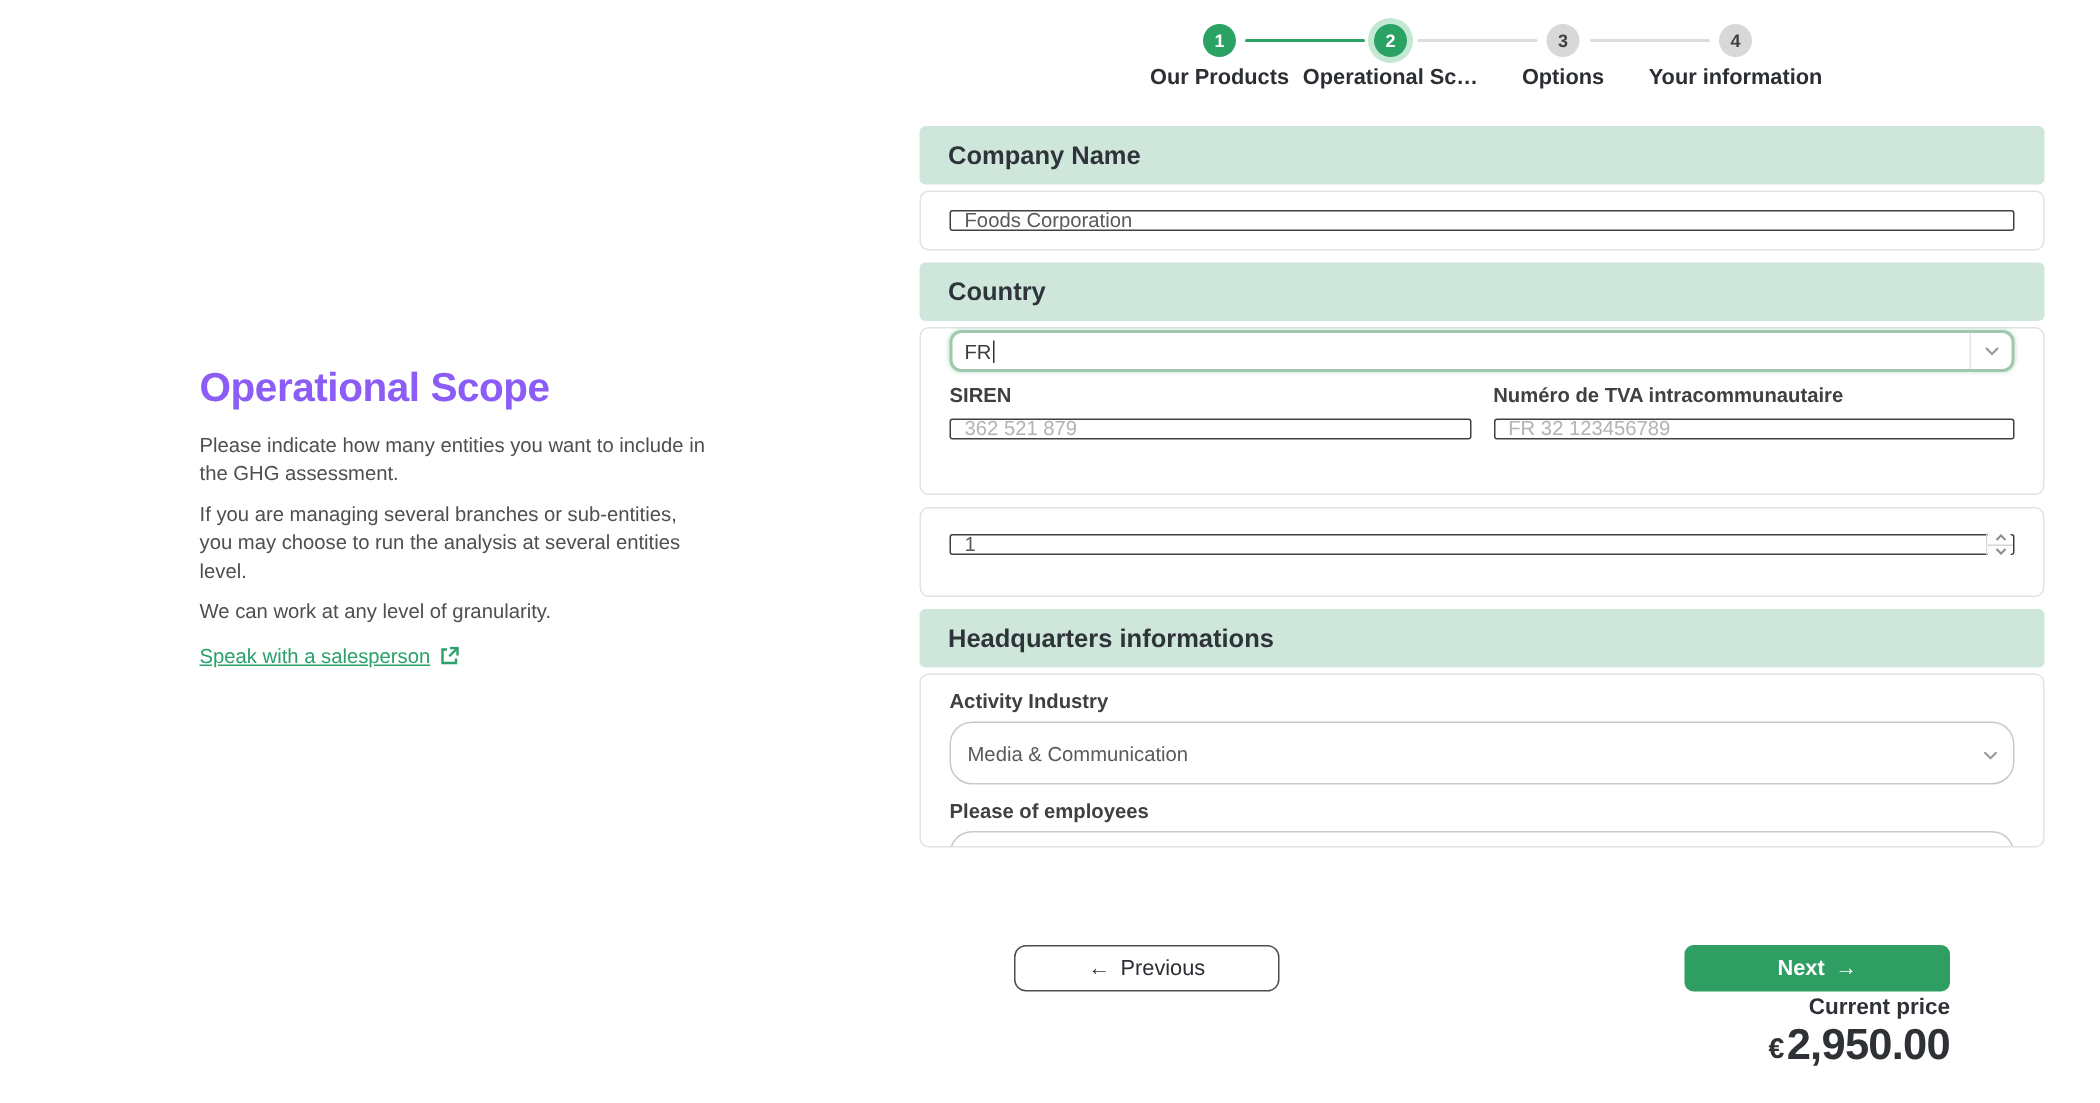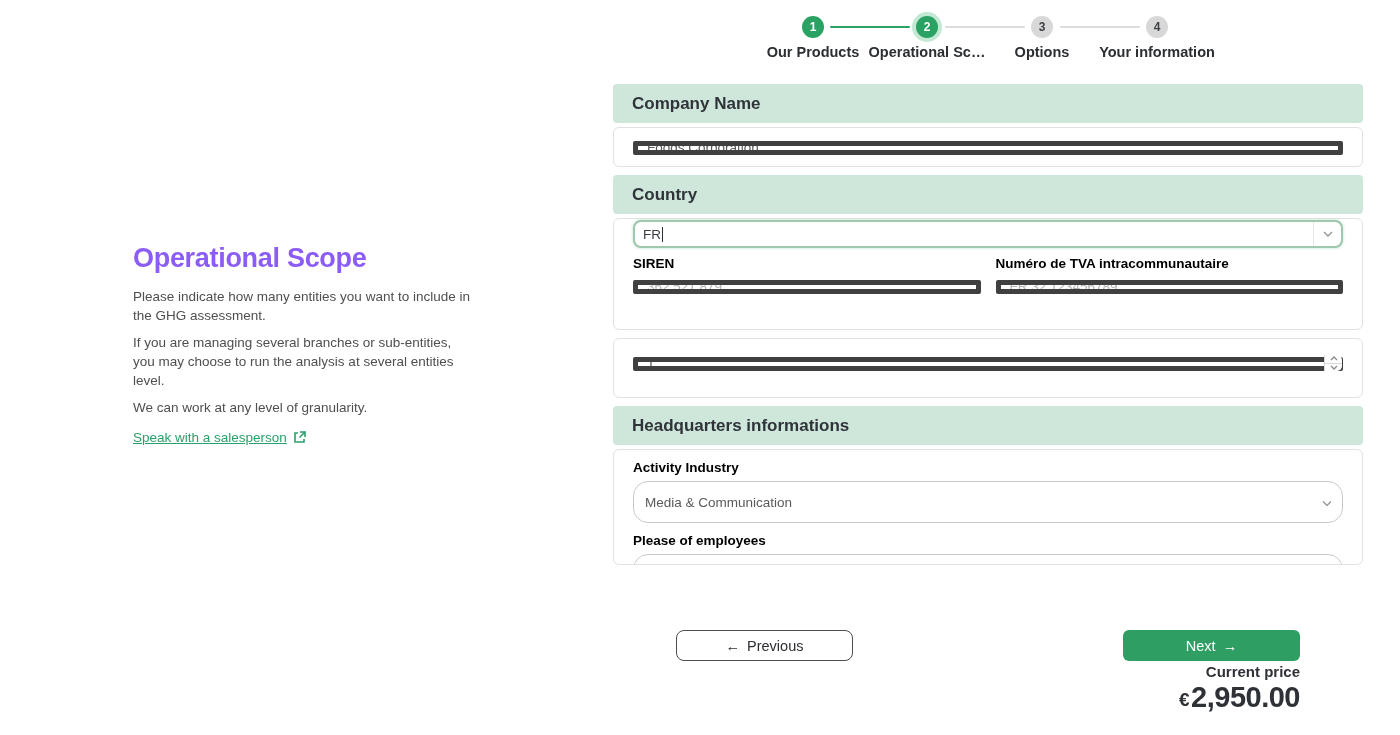--- a/index.html
+++ b/index.html
@@ -32,22 +32,22 @@
   .intro-link { display:inline-flex; align-items:center; gap:6px; color:#2aa06a; font-size:13.5px;
     text-decoration:underline; cursor:pointer; margin-top:3px; }
 
   
   .form-col { position:absolute; left:613px; top:84px; width:750px; }
   .section { margin-bottom:8px; }
   .section-header { height:39px; background:#cfe7db; border-radius:4px; padding-left:19px;
     display:flex; align-items:center; font-size:17px; font-weight:bold; color:#2f333a; }
   .section-body { margin-top:4px; background:#fff; border:1px solid #e2e2e2; border-radius:6px;
     padding:10px 19px; }
-  .field-label { font-size:13.5px; font-weight:bold; color:#000000; margin-bottom:6px; }
-  .text-input { width:100%; height:14px; border:5px solid #404040; border-radius:2px;
+  .field-label { font-size:13.5px; font-weight:bold; color:#404040; margin-bottom:6px; }
+  .text-input { width:100%; height:14px; border:1px solid #404040; border-radius:2px;
     padding:0 9px; font-size:13.5px; color:#5a5a5a; font-family:"Liberation Sans", sans-serif; background:#fff; outline:none; }
   .text-input::placeholder { color:#b3b3b3; opacity:1; }
 
   
   .combo { position:relative; height:28px; border:2px solid #a0c8ae; border-radius:8px; background:#fff;
     box-shadow:0 0 3px rgba(42,162,99,.35); display:flex; align-items:center; padding-left:8px; }
   .combo-value { font-size:13.5px; color:#3a3d42; }
   .caret { display:inline-block; width:1px; height:15px; background:#2e3136; margin-left:1px; }
   .combo-arrow { position:absolute; right:0; top:0; bottom:0; width:28px; border-left:1px solid #e4e4e4;
     display:flex; align-items:center; justify-content:center; }
@@ -67,21 +67,21 @@
     display:flex; align-items:center; padding:0 30px 0 11px; font-size:13.5px; color:#5a5a5a; cursor:pointer; }
   .select .sel-arrow { position:absolute; right:10px; top:50%; transform:translateY(-50%); }
 
   .clip-body { height:116px; overflow:hidden; }
 
   
   .btn-prev { position:absolute; left:676px; top:630px; width:177px; height:31px; background:#fff;
     border:1.5px solid #4a4d52; border-radius:8px; font-size:14.5px; color:#2b2e33; cursor:pointer;
     display:flex; align-items:center; justify-content:center; gap:7px; font-family:"Liberation Sans", sans-serif; }
   .btn-next { position:absolute; left:1123px; top:630px; width:177px; height:31px; background:#2f9e63;
-    border:none; border-radius:6px; font-size:14.5px; font-weight:normal; color:#fff; cursor:pointer;
+    border:none; border-radius:6px; font-size:14.5px; font-weight:bold; color:#fff; cursor:pointer;
     display:flex; align-items:center; justify-content:center; gap:7px; font-family:"Liberation Sans", sans-serif; }
   .price-block { position:absolute; right:100px; top:663px; width:300px; text-align:right; color:#2e3136; }
   .price-label { font-size:15px; font-weight:bold; }
   .price-value { font-size:29px; font-weight:bold; letter-spacing:-0.5px; margin-top:1px; }
   .price-value .cur { font-size:19px; font-weight:bold; margin-right:2px; vertical-align:1px; }
 </style>
 </head>
 <body>
 
 <div class="page">

